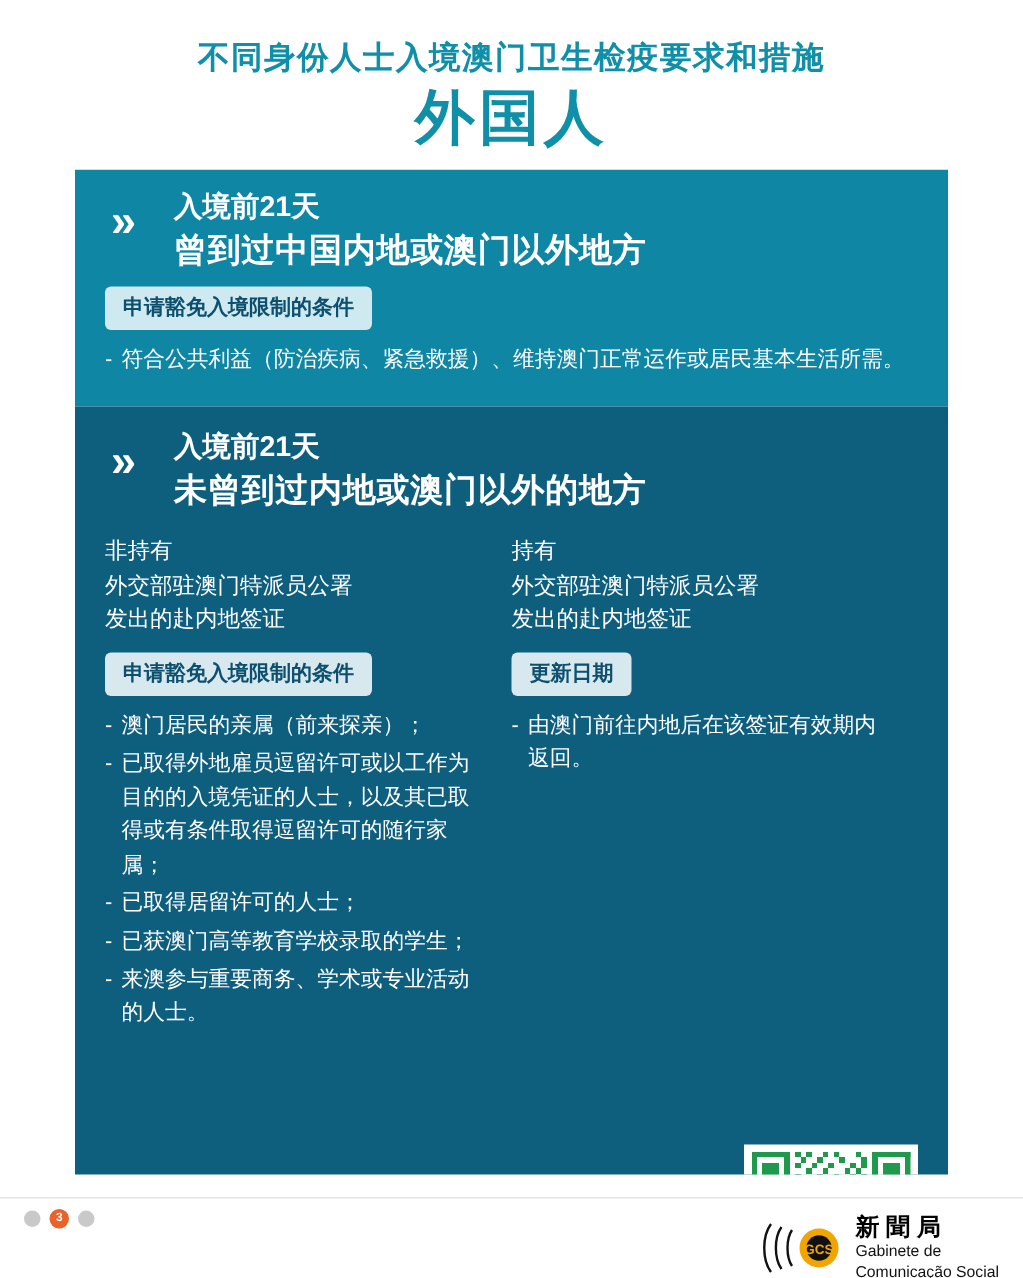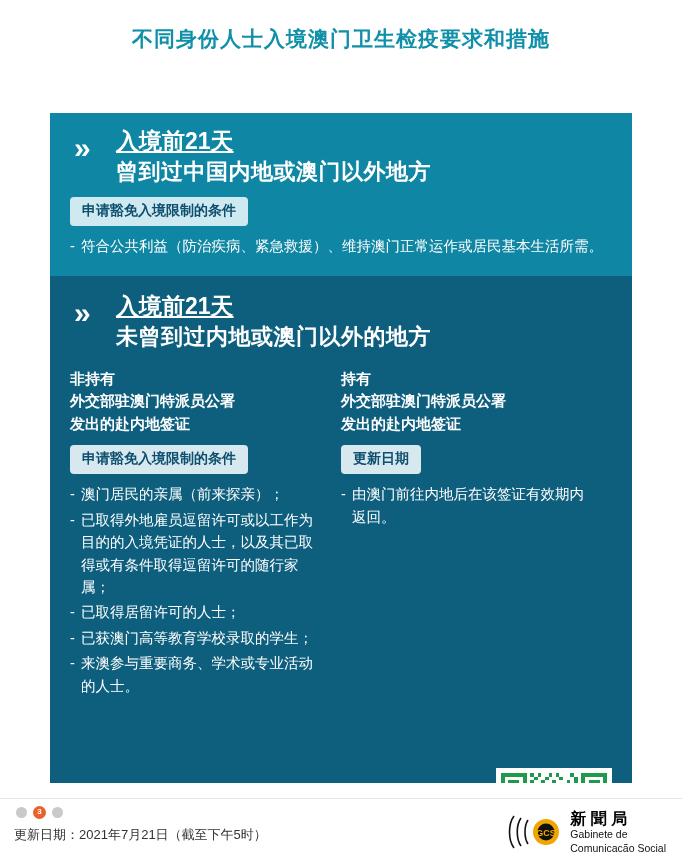--- a/index.html
+++ b/index.html
@@ -79,24 +79,23 @@
     font-weight: bold;
     letter-spacing: -6px;
     padding-top: 6px;
     padding-left: 4px;
   }
   .head-text {
     flex: 1 1 auto;
     color: #ffffff;
   }
   .head-line1 {
-    font-size: 23px;
+    font-size: 19px;
     font-weight: bold;
     line-height: 1.3;
-    text-decoration: underline;
   }
   .head-line2 {
     font-size: 22px;
     font-weight: bold;
     line-height: 1.35;
     letter-spacing: 0.5px;
     font-family: Liberation Serif, serif;
   }
 
   .pill {
@@ -139,21 +138,20 @@
   }
   .col {
     width: 50%;
     box-sizing: border-box;
     padding-right: 18px;
   }
   .col-label {
     color: #ffffff;
     font-size: 15px;
     line-height: 1.5;
-    font-weight: bold;
   }
   .col-label .lead {
     display: block;
   }
 
   .qr-block {
     position: absolute;
     right: 20px;
     bottom: 62px;
     display: flex;
@@ -242,20 +240,21 @@
     background: #e4e4e4;
   }
 </style>
 </head>
 <body>
 
 <div class="page">
 
   <div class="header">
     <div class="header-title">不同身份人士入境澳门卫生检疫要求和措施</div>
+    <div class="header-subtitle">外国人</div>
   </div>
 
   <div class="card">
 
     <div class="section-a">
       <div class="head-row">
         <div class="chev">»</div>
         <div class="head-text">
           <div class="head-line1">入境前21天</div>
           <div class="head-line2">曾到过中国内地或澳门以外地方</div>
@@ -531,21 +530,20 @@
   </div>
 
   <div class="divider-line"></div>
 
   <div class="bottom">
     <div class="dots">
       <span class="dot"></span>
       <span class="dot active">3</span>
       <span class="dot"></span>
     </div>
-    <div class="update-date">更新日期：2021年7月21日（截至下午5时）</div>
     <div class="logo">
       <div class="logo-mark">
         <svg width="54" height="40" viewBox="0 0 54 40">
           <path d="M6 4 C0 12, 0 28, 6 36" stroke="#111" stroke-width="1.6" fill="none"></path>
           <path d="M13 6 C8 13, 8 27, 13 34" stroke="#111" stroke-width="1.6" fill="none"></path>
           <path d="M20 8 C16 14, 16 26, 20 32" stroke="#111" stroke-width="1.6" fill="none"></path>
           <circle cx="38" cy="20" r="13" fill="#f0a500"></circle>
           <circle cx="38" cy="20" r="8.5" fill="#111111"></circle>
           <text x="38" y="24" font-family="Liberation Sans, sans-serif" font-size="9" font-weight="bold" fill="#f0a500" text-anchor="middle">GCS</text>
         </svg>

